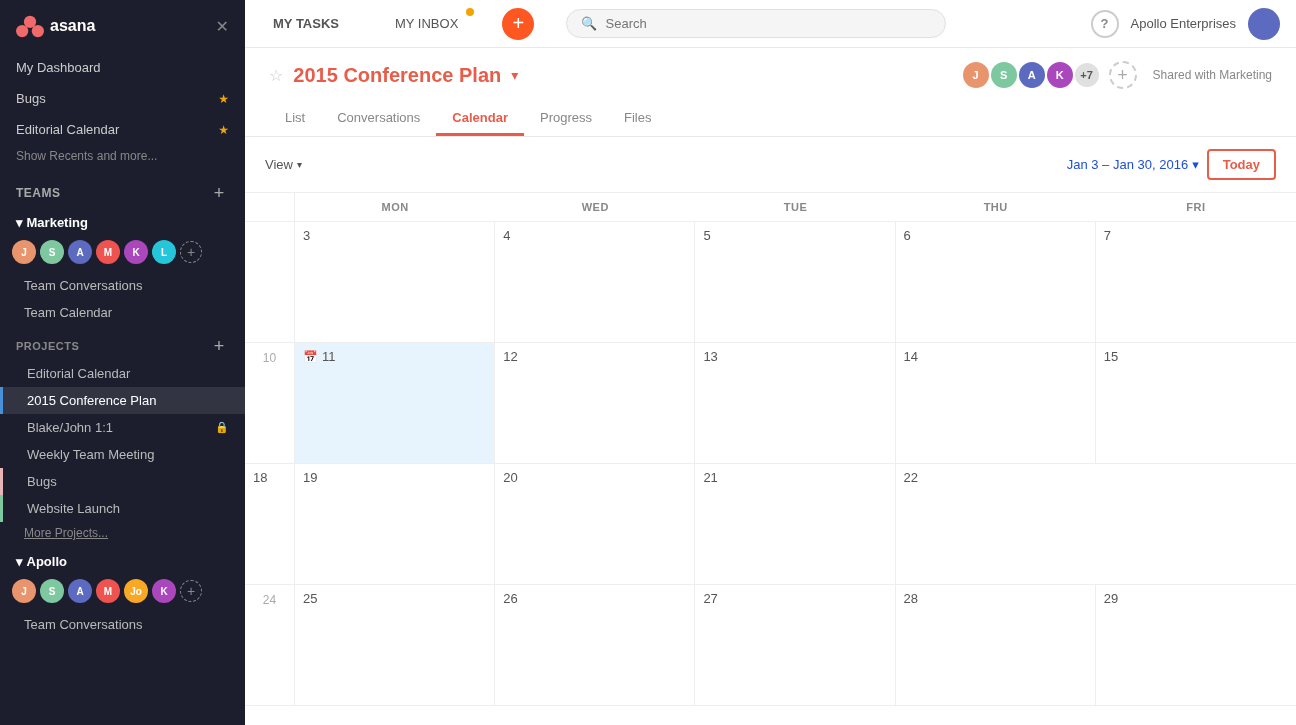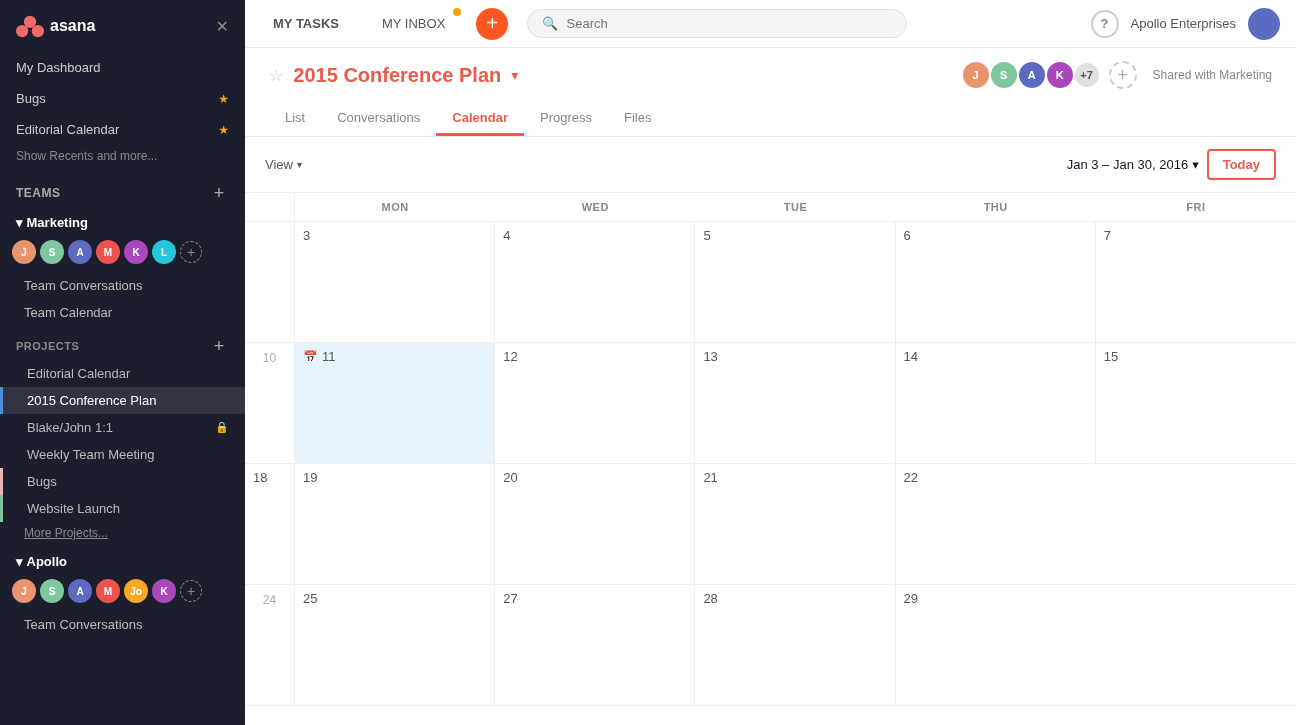--- a/index.html
+++ b/index.html
@@ -40,21 +40,21 @@
     .project-item.colored-left { border-left: 3px solid #e8b4b8; }
     .project-item.colored-green { border-left: 3px solid #7ec8a0; }
     .project-item.colored-orange { border-left: 3px solid #f0a500; }
 
     .more-projects { padding: 4px 16px 8px 24px; color: #888; font-size: 12px; cursor: pointer; text-decoration: underline; }
 
     
     .main { flex: 1; display: flex; flex-direction: column; overflow: hidden; }
 
     
-    .top-nav { height: 48px; background: #fff; display: flex; align-items: center; padding: 0 16px; gap: 19px; border-bottom: 1px solid #e8e8e8; flex-shrink: 0; }
+    .top-nav { height: 48px; background: #fff; display: flex; align-items: center; padding: 0 16px; gap: 32px; border-bottom: 1px solid #e8e8e8; flex-shrink: 0; }
     .nav-tab { padding: 8px 12px; color: #555; font-size: 13px; cursor: pointer; font-weight: 500; }
     .nav-tab.mytasks { color: #555; font-weight: 600; }
     .nav-inbox { position: relative; }
     .inbox-dot { width: 8px; height: 8px; background: #f0a500; border-radius: 50%; position: absolute; top: 0; right: -4px; }
     .add-button { width: 32px; height: 32px; background: #ff5722; border-radius: 50%; display: flex; align-items: center; justify-content: center; color: white; font-size: 20px; cursor: pointer; font-weight: 300; }
     .search-box { flex: 1; max-width: 380px; display: flex; align-items: center; background: #f5f5f5; border-radius: 20px; padding: 6px 14px; gap: 8px; border: 1px solid #e0e0e0; }
     .search-box input { border: none; background: transparent; outline: none; font-size: 13px; width: 100%; color: #333; }
     .search-icon { color: #aaa; font-size: 13px; }
     .top-nav-right { margin-left: auto; display: flex; align-items: center; gap: 12px; }
     .help-btn { width: 28px; height: 28px; border-radius: 50%; border: 2px solid #ccc; display: flex; align-items: center; justify-content: center; color: #888; font-size: 13px; cursor: pointer; font-weight: bold; }
@@ -77,21 +77,21 @@
     .project-tabs { display: flex; gap: 0; }
     .project-tab { padding: 8px 16px; color: #888; font-size: 13px; cursor: pointer; border-bottom: 3px solid transparent; }
     .project-tab.active { color: #e85d4a; border-bottom: 3px solid #e85d4a; font-weight: 600; }
 
     
     .calendar-area { flex: 1; overflow-y: auto; background: #fff; display: flex; flex-direction: column; }
     .calendar-toolbar { display: flex; align-items: center; justify-content: space-between; padding: 12px 20px; border-bottom: 1px solid #eee; }
     .view-btn { display: flex; align-items: center; gap: 4px; color: #555; font-size: 13px; cursor: pointer; }
     .view-caret { font-size: 10px; }
     .calendar-nav { display: flex; align-items: center; gap: 8px; }
-    .date-range { color: #0f172a; font-size: 13px; cursor: pointer; display: flex; align-items: center; gap: 4px; }
+    .date-range { color: #1d4ed8; font-size: 13px; cursor: pointer; display: flex; align-items: center; gap: 4px; }
     .today-btn { padding: 6px 14px; border: 2px solid #e85d4a; border-radius: 4px; color: #e85d4a; font-size: 13px; font-weight: 600; cursor: pointer; background: white; }
 
     .calendar-grid { flex: 1; }
     .calendar-header-row { display: grid; grid-template-columns: 50px repeat(5, 1fr); border-bottom: 1px solid #eee; }
     .cal-header-cell { padding: 8px; text-align: center; font-size: 11px; font-weight: 600; color: #888; text-transform: uppercase; letter-spacing: 0.5px; }
     .cal-header-cell:first-child { border-right: 1px solid #eee; }
 
     .calendar-week { display: grid; grid-template-columns: 50px repeat(5, 1fr); border-bottom: 1px solid #eee; min-height: 120px; }
     .week-num { padding: 8px 4px; text-align: center; font-size: 12px; color: #aaa; border-right: 1px solid #eee; display: flex; align-items: flex-start; justify-content: center; padding-top: 8px; }
     .cal-day { border-right: 1px solid #eee; padding: 6px 8px; position: relative; min-height: 120px; }
@@ -330,20 +330,23 @@
             <div class="day-num">22</div>
           </div>
       </div>
 
       <div class="calendar-week">
         <div class="week-num">24</div>
         <div class="cal-day">
             <div class="day-num">25</div>
           </div>
         <div class="cal-day">
+            <div class="day-num">26</div>
+          </div>
+        <div class="cal-day">
             <div class="day-num">27</div>
           </div>
         <div class="cal-day">
             <div class="day-num">28</div>
           </div>
         <div class="cal-day">
             <div class="day-num">29</div>
           </div>
       </div>
 

